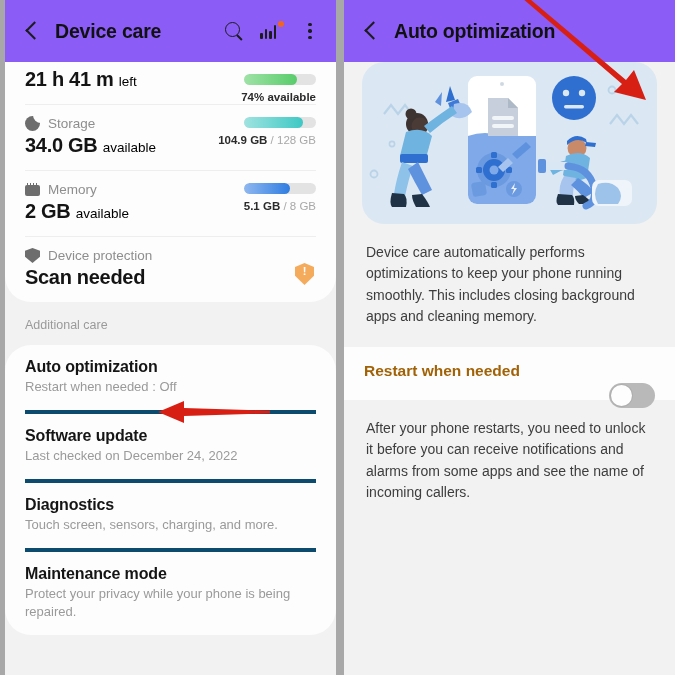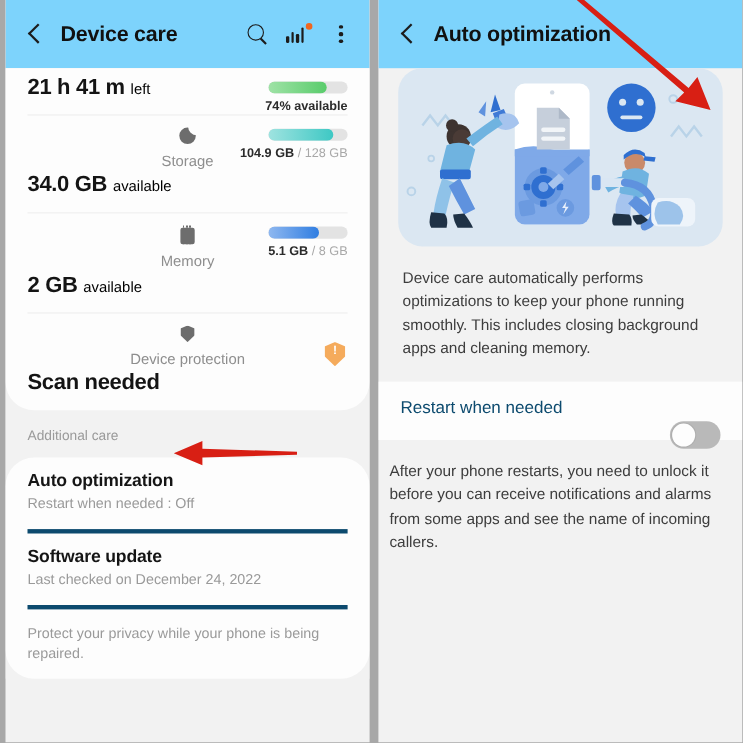--- a/index.html
+++ b/index.html
@@ -19,21 +19,21 @@
   }
   .panel.left  { width: 331px; margin-left: 5px; }
   .panel.right { width: 331px; }
 
   
   .appbar {
     height: 62px;
     display: flex;
     align-items: center;
     padding: 0 14px;
-    background: #7dd3fc;
+    background: #8b5cf6;
   }
   .back-chevron {
     width: 26px; height: 26px;
     flex: 0 0 26px;
     position: relative;
     cursor: pointer;
   }
   .back-chevron::before {
     content: "";
     position: absolute;
@@ -94,21 +94,21 @@
     border-radius: 0 0 26px 26px;
     padding: 0 20px;
   }
   .card.rounded-all { border-radius: 26px; }
 
   
   .status-row { padding: 11px 0 13px; position: relative; }
   .status-row + .status-row { border-top: 1px solid #eeeeee; }
   .status-row.first { padding-top: 6px; }
 
-  .status-head { display: flex; align-items: center; gap: 8px; margin-bottom: 3px; flex-direction: column; }
+  .status-head { display: flex; align-items: center; gap: 8px; margin-bottom: 3px; }
   .status-head .lbl { font-size: 13.5px; color: #8e8e8e; }
 
   .mini-icon { width: 15px; height: 15px; position: relative; flex: 0 0 15px; }
   .ic-pie { border-radius: 50%; background: #6d6d6d; }
   .ic-pie::after {
     content: "";
     position: absolute; right: -1px; top: -1px;
     width: 8px; height: 8px;
     background: #fdfdfd;
     border-radius: 0 0 0 9px;
@@ -172,35 +172,35 @@
   }
   .body-copy {
     padding: 18px 22px 20px;
     font-size: 14px; line-height: 1.52; color: #3d3d3d;
   }
   .toggle-card {
     background: #fdfdfd;
     padding: 15px 20px 17px;
     position: relative;
   }
-  .toggle-title { font-size: 15.5px; font-weight: normal; color: #0c4a6e; margin-bottom: 3px; }
+  .toggle-title { font-size: 15.5px; font-weight: bold; color: #a16207; margin-bottom: 3px; }
   .toggle-desc { font-size: 13px; line-height: 1.45; color: #a0a0a0; width: 226px; }
   .switch {
     position: absolute; right: 20px; top: 36px;
     width: 46px; height: 25px; border-radius: 13px;
     background: #b9b9b9; cursor: pointer;
   }
   .switch .knob {
     position: absolute; left: 2px; top: 2px;
     width: 21px; height: 21px; border-radius: 50%;
     background: #fdfdfd;
     box-shadow: 0 0 0 1px rgba(0,0,0,.06);
   }
   .footer-copy {
-    padding: 18px 10px;
+    padding: 18px 22px;
     font-size: 14px; line-height: 1.52; color: #3d3d3d;
   }
 
   
   .annot { position: absolute; pointer-events: none; }
   .annot svg { display: block; overflow: visible; }
 </style>
 </head>
 <body>
 
@@ -301,20 +301,25 @@
       <div class="card rounded-all">
         <div class="list-row">
           <div class="list-title">Auto optimization</div>
           <div class="list-sub">Restart when needed : Off</div>
         </div>
         <div class="list-row">
           <div class="list-title">Software update</div>
           <div class="list-sub">Last checked on December 24, 2022</div>
         </div>
         <div class="list-row">
+          <div class="list-title">Diagnostics</div>
+          <div class="list-sub">Touch screen, sensors, charging, and more.</div>
+        </div>
+        <div class="list-row">
+          <div class="list-title">Maintenance mode</div>
           <div class="list-sub">Protect your privacy while your phone is being repaired.</div>
         </div>
       </div>
 
     </div>
 
     <div class="annot" style="left:153px; top:398px;">
       <svg width="112" height="28" viewBox="0 0 112 28">
         <path d="M0 14 L26 3 L26 10 L112 12.6 L112 15.4 L26 18 L26 25 Z" fill="#d81f14"></path>
       </svg>

